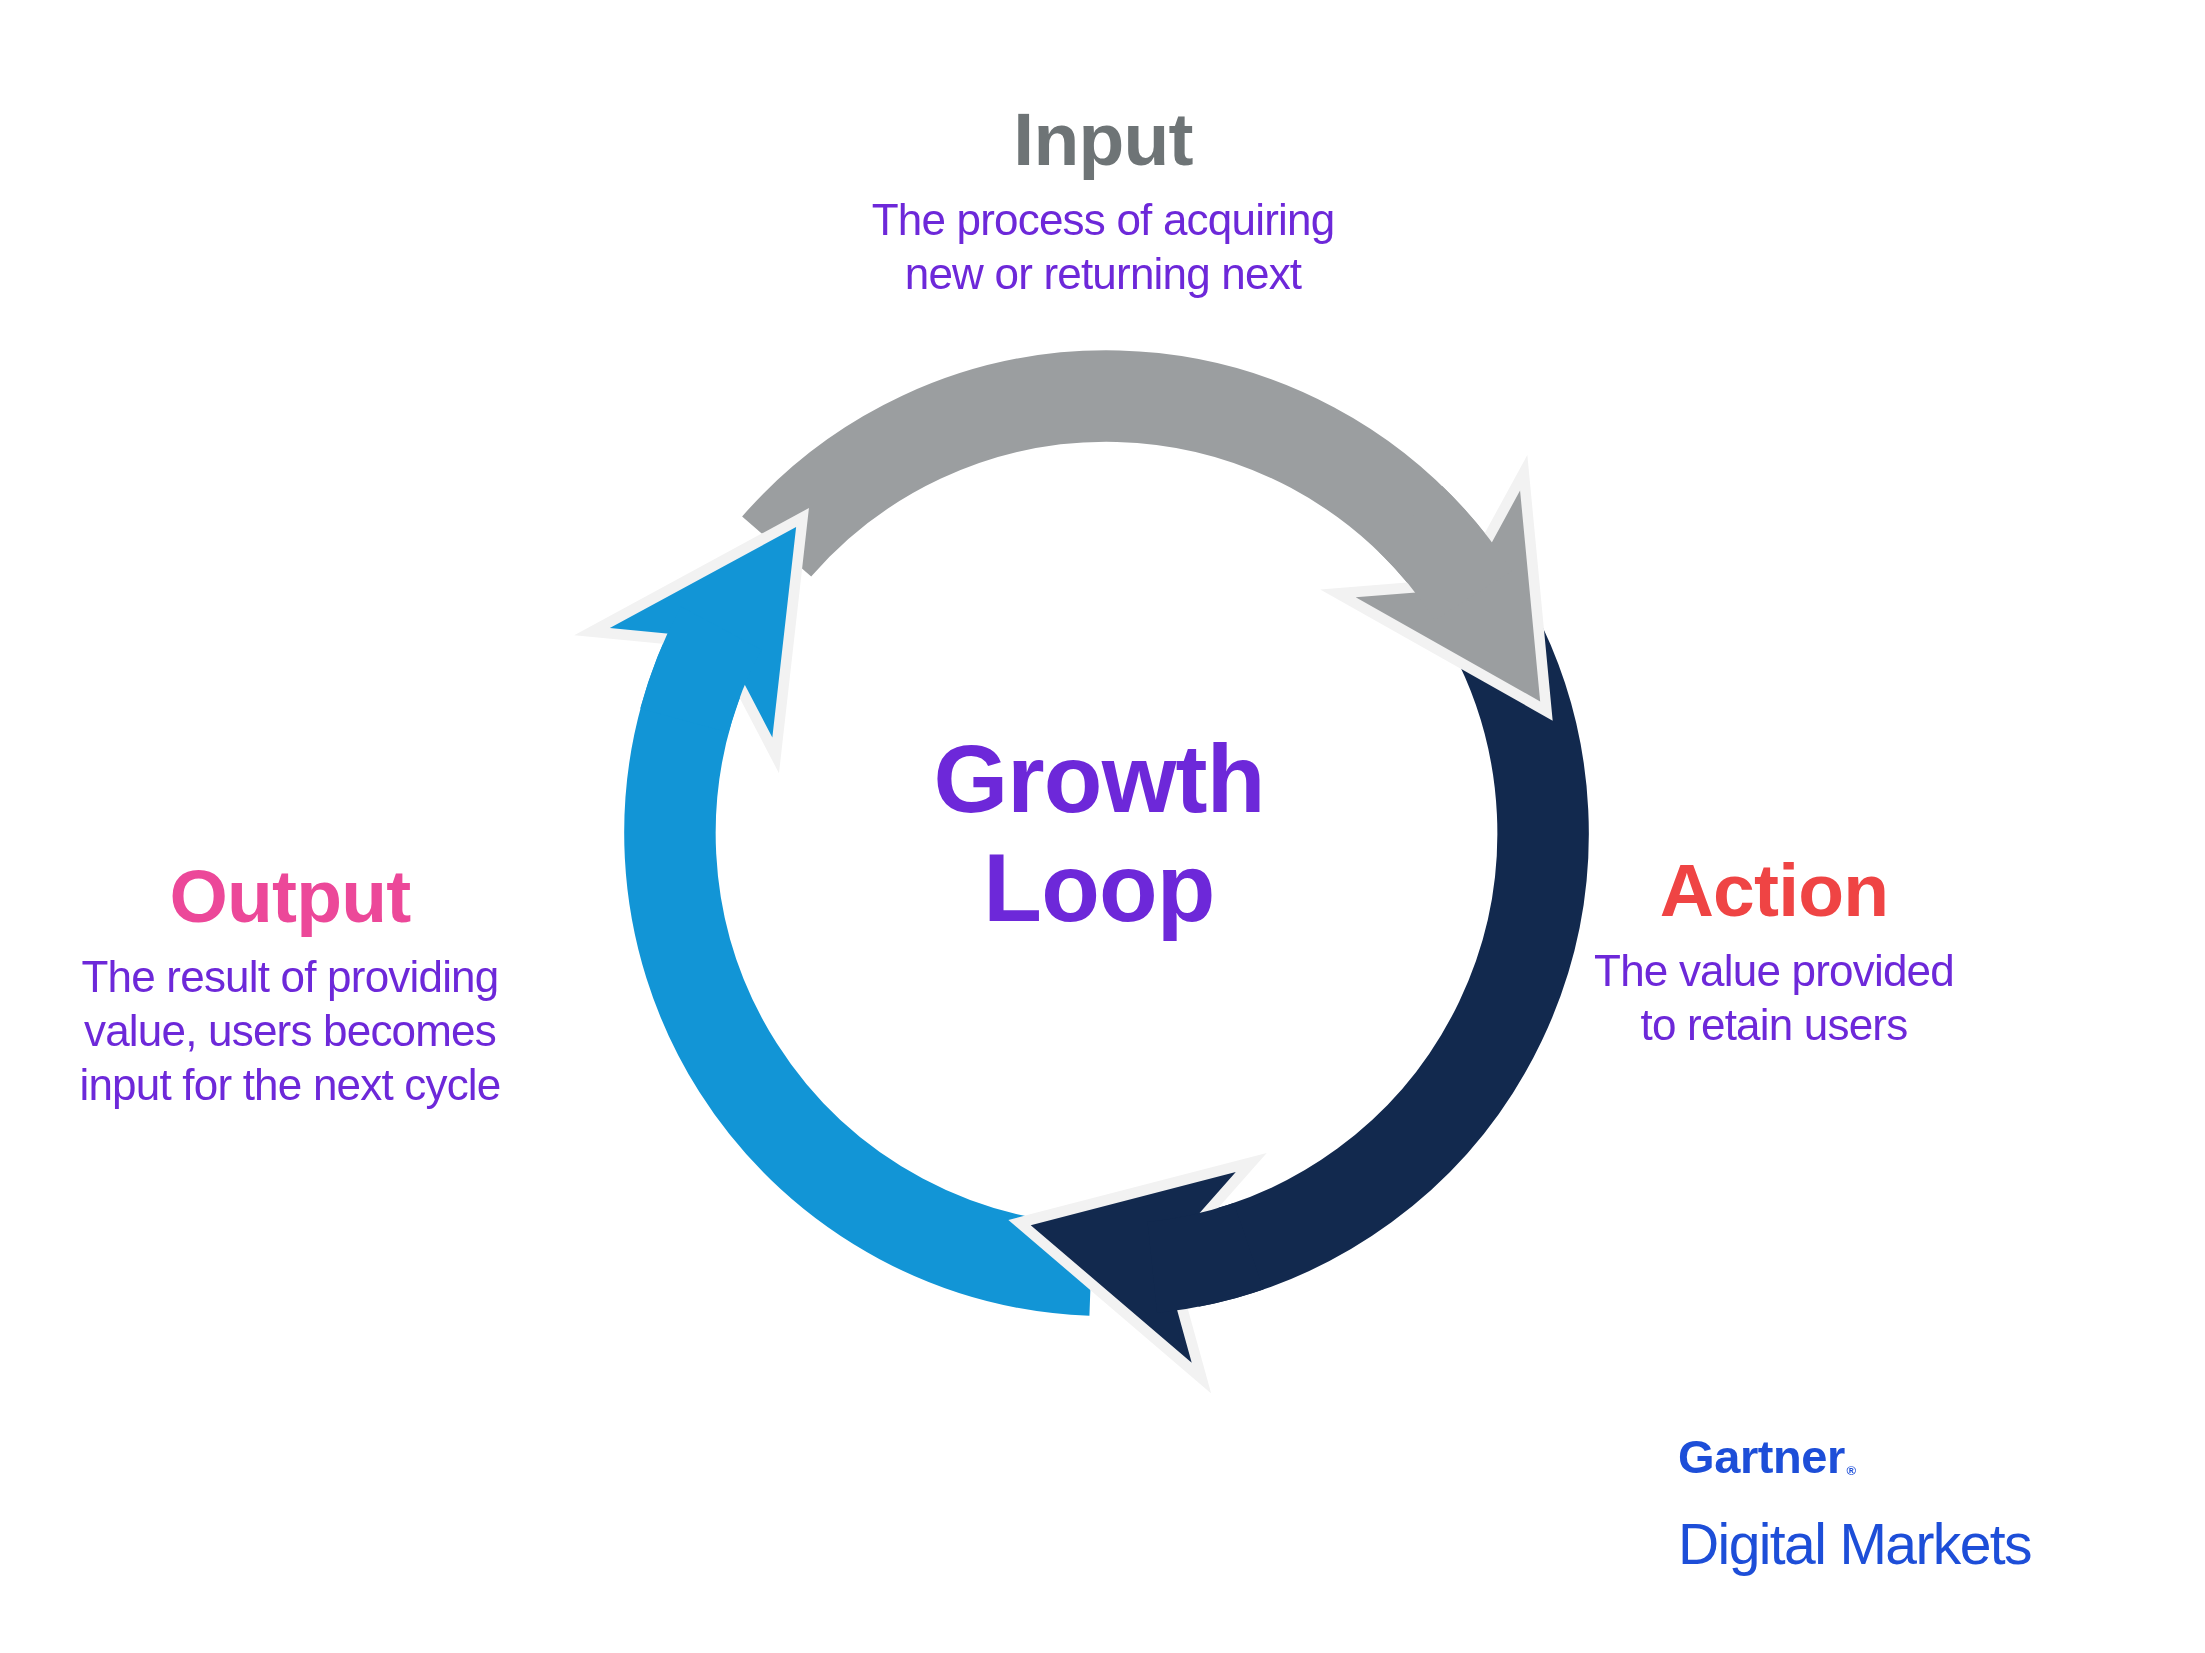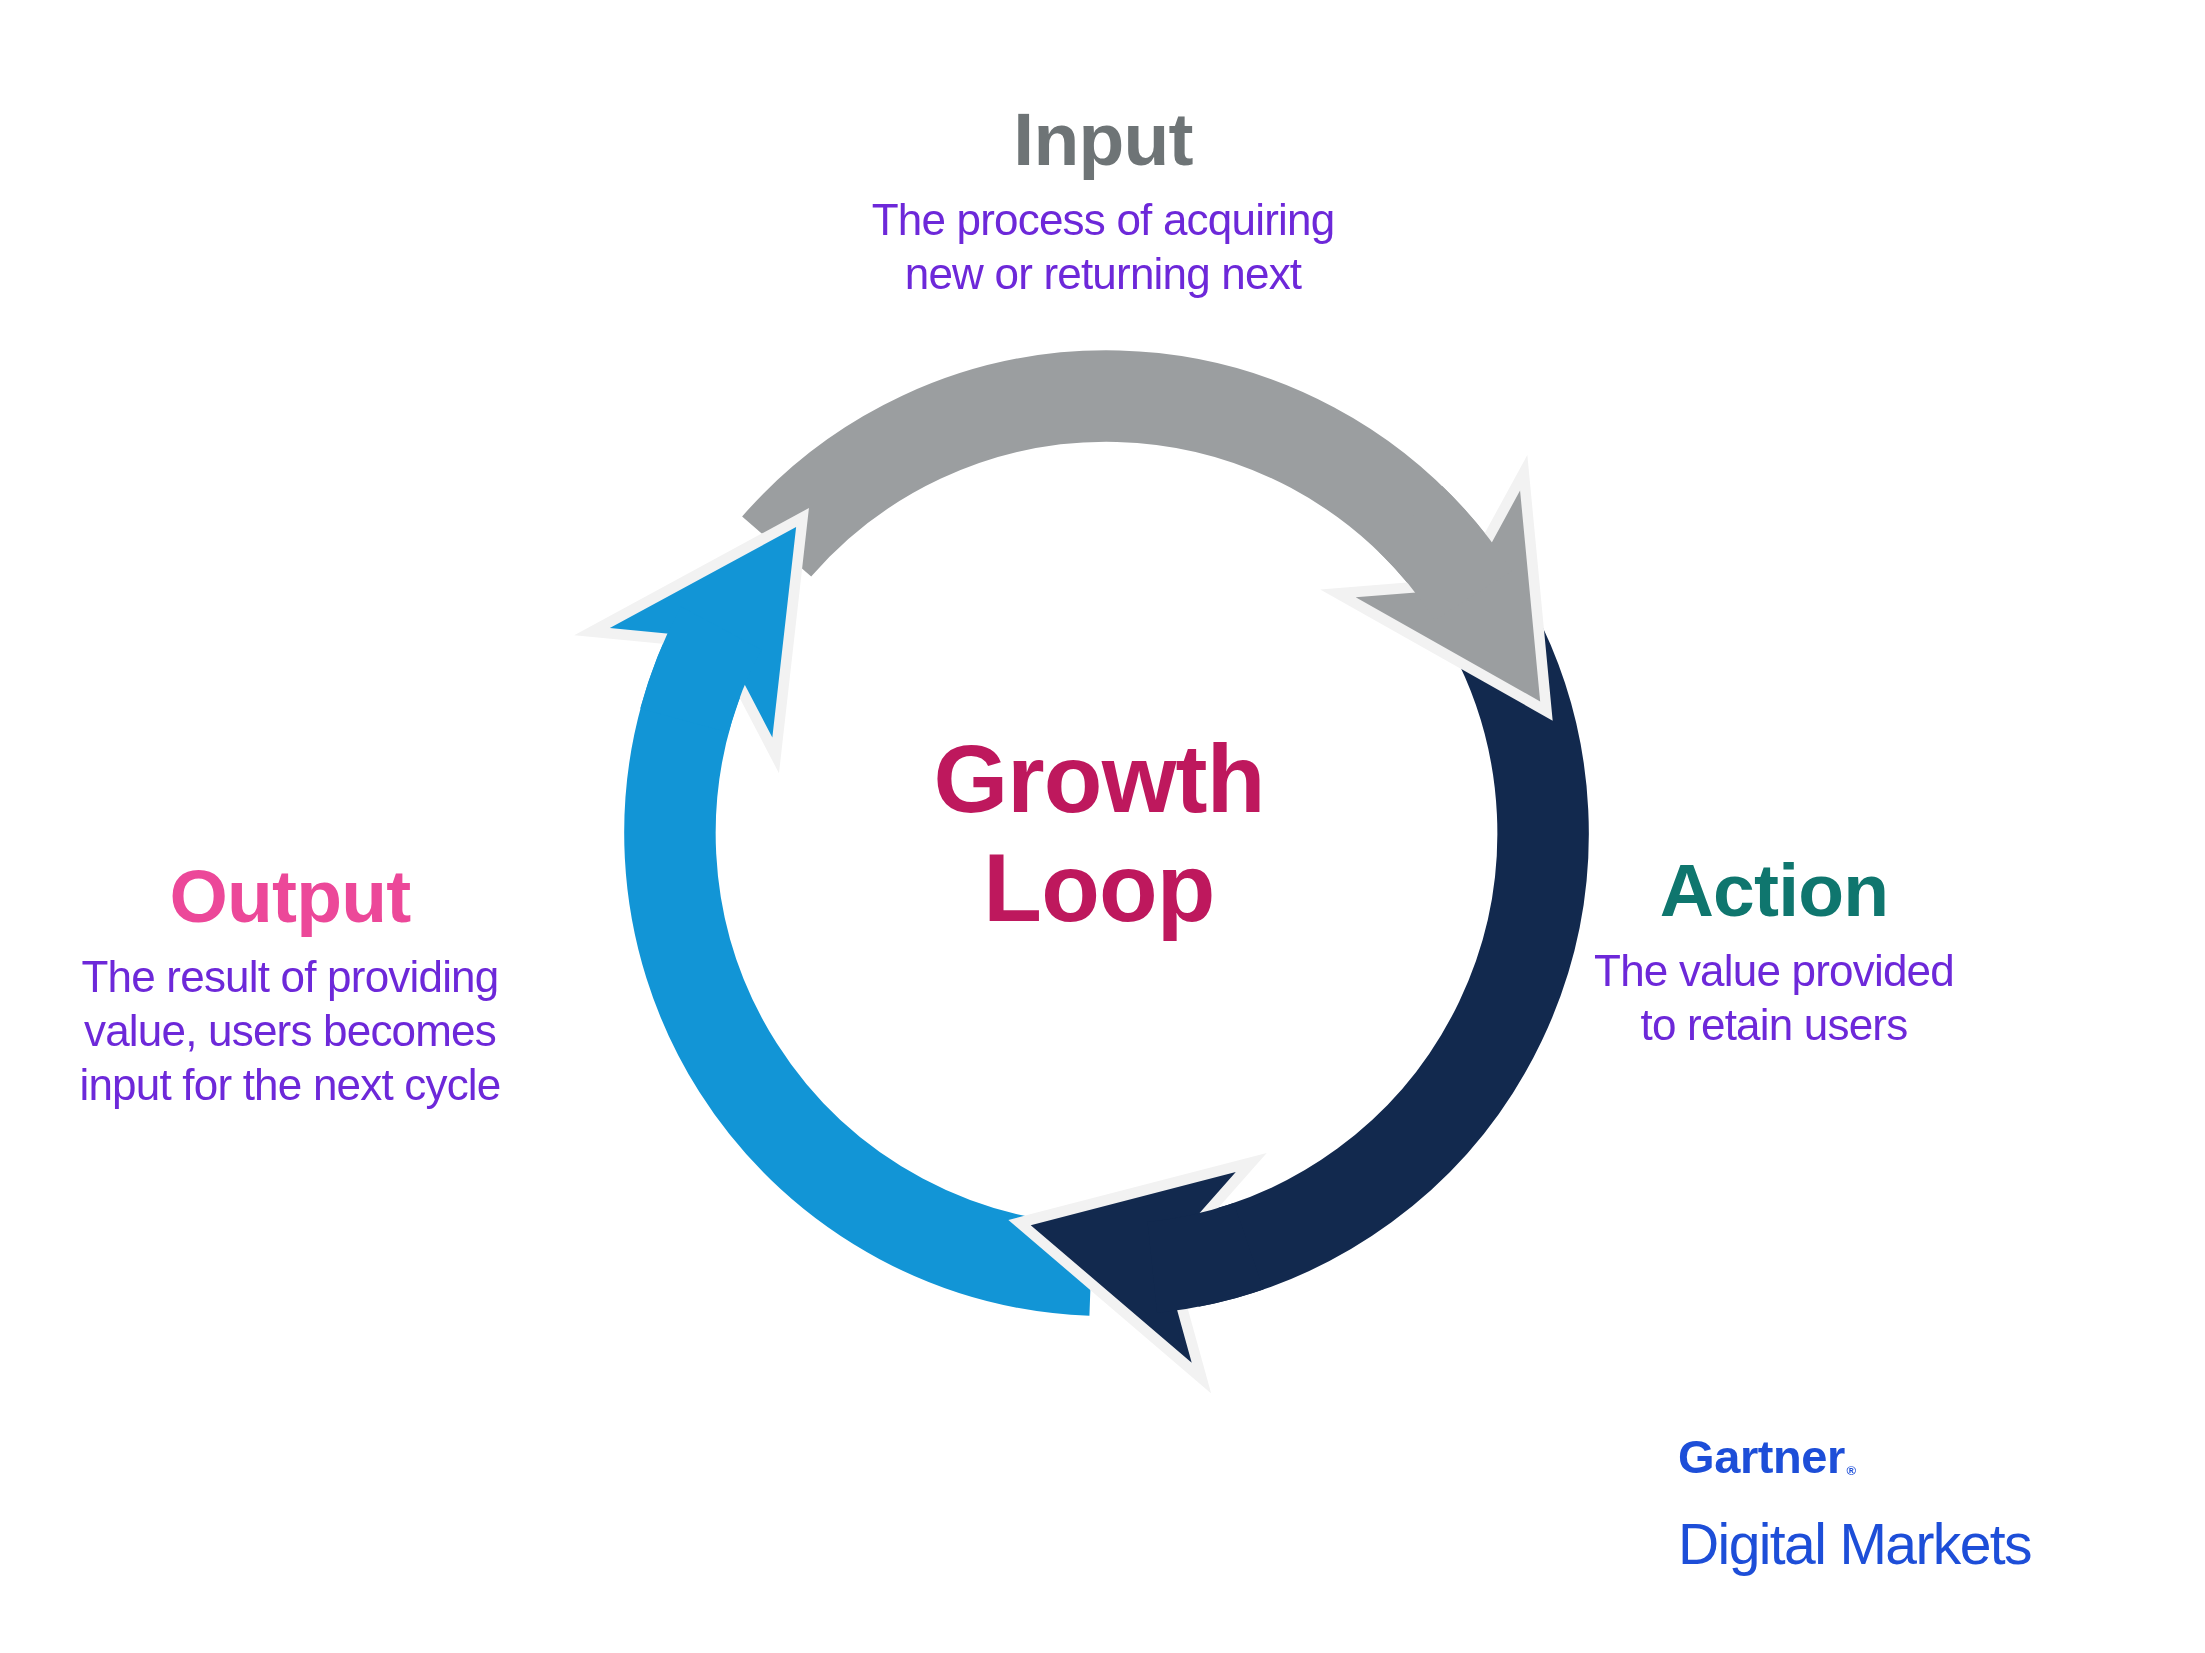--- a/index.html
+++ b/index.html
@@ -28,40 +28,40 @@
     text-align: center;
     white-space: nowrap;
   }
   .label-title {
     font-weight: 700;
     font-size: 75px;
     line-height: 85px;
     letter-spacing: -0.8px;
   }
   .label-title.input-color  { color: #6e7476; }
-  .label-title.action-color { color: #0f766e; }
+  .label-title.action-color { color: #ef4444; }
   .label-title.output-color { color: #ec4899; }
   .label-desc {
     margin-top: 10.6px;
     font-size: 44px;
     line-height: 54px;
     letter-spacing: -0.8px;
     color: #6d28d9;
   }
   .center-title {
     position: absolute;
     left: 1099px;
     top: 724px;
     transform: translateX(-50%);
     text-align: center;
     font-weight: 700;
     font-size: 96px;
     line-height: 109px;
     letter-spacing: -0.8px;
-    color: #be185d;
+    color: #6d28d9;
     white-space: nowrap;
   }
   .logo {
     position: absolute;
     left: 1678px;
     top: 1431px;
     color: #1d4ed8;
     white-space: nowrap;
   }
   .logo-brand {

